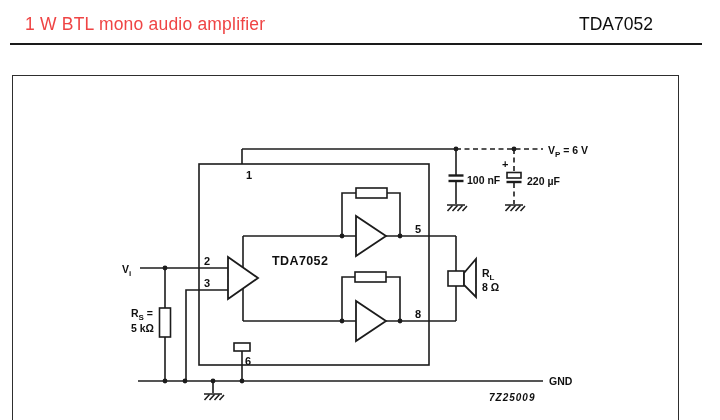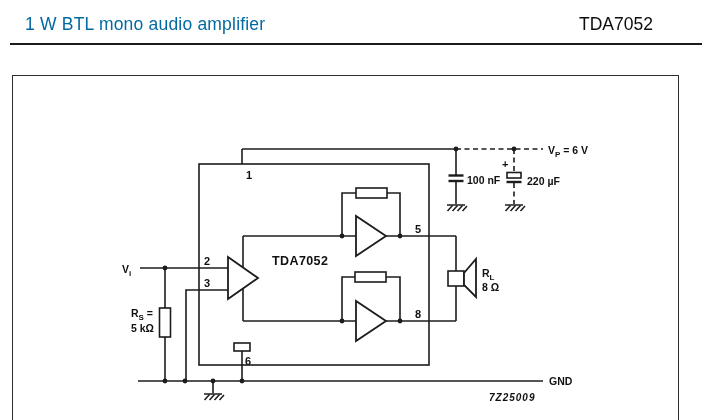--- a/index.html
+++ b/index.html
@@ -1,21 +1,21 @@
 <!DOCTYPE html>
 <html><head>
 <meta charset="utf-8">
 <style>
   html,body{margin:0;padding:0;}
   body{
     position:relative;width:720px;height:420px;background:#ffffff;
     font-family:"Liberation Sans",sans-serif;overflow:hidden;
   }
   .hdr-title{
-    position:absolute;left:25px;top:14px;font-size:17.5px;color:#0369a1;
+    position:absolute;left:25px;top:14px;font-size:17.5px;color:#ef4444;
     letter-spacing:0.2px;
   }
   .hdr-part{
     position:absolute;left:579px;top:14px;font-size:17.5px;color:#0d0d0d;
   }
   .hdr-rule{
     position:absolute;left:10px;top:43px;width:692px;height:2px;background:#1a1a1a;
   }
   .fig-frame{
     position:absolute;left:12px;top:75px;width:665px;height:346px;

